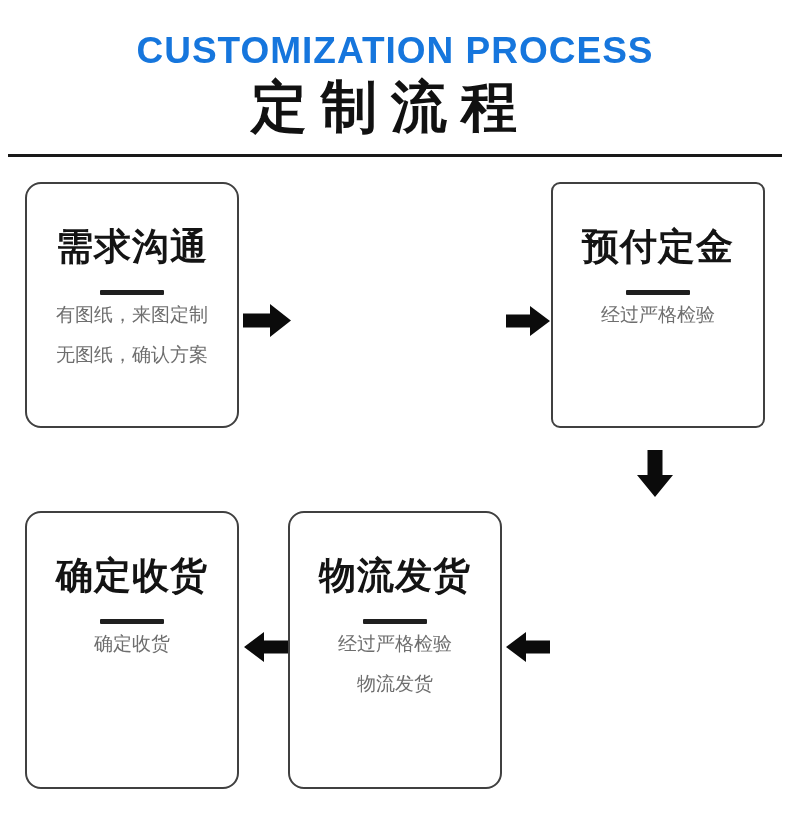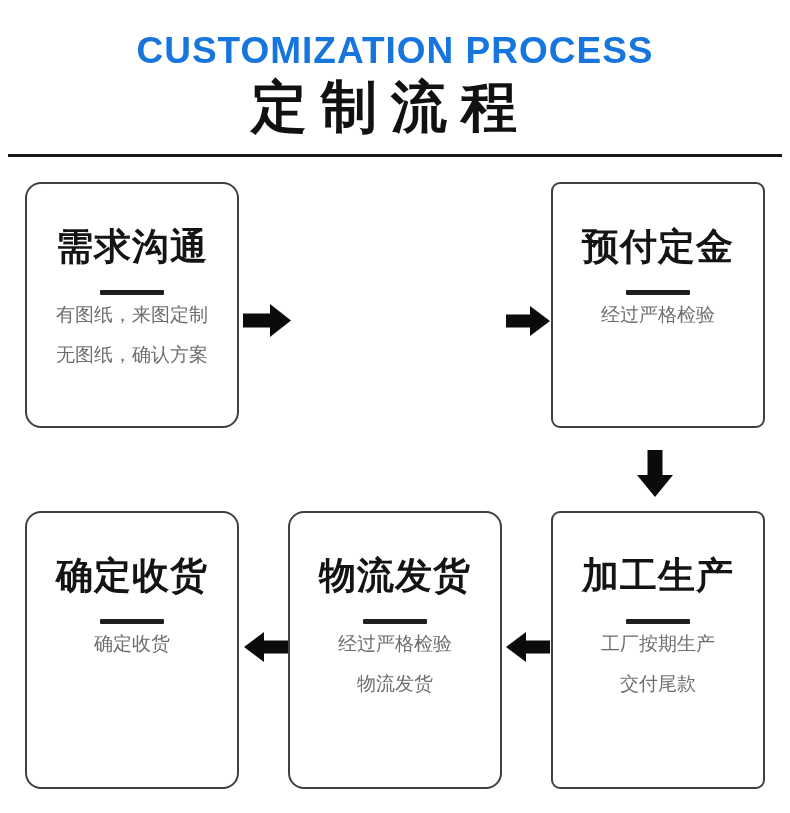--- a/index.html
+++ b/index.html
@@ -92,28 +92,20 @@
 
 
   <div class="box row1 col3">
     <div class="box-title">预付定金</div>
     <div class="box-divider"></div>
     <div class="box-body">
       <span>经过严格检验</span>
     </div>
   </div>
 
-  <div class="box row2 col3">
-    <div class="box-title">加工生产</div>
-    <div class="box-divider"></div>
-    <div class="box-body">
-      <span>工厂按期生产</span>
-      <span>交付尾款</span>
-    </div>
-  </div>
 
   <div class="box row2 col2">
     <div class="box-title">物流发货</div>
     <div class="box-divider"></div>
     <div class="box-body">
       <span>经过严格检验</span>
       <span>物流发货</span>
     </div>
   </div>
 

